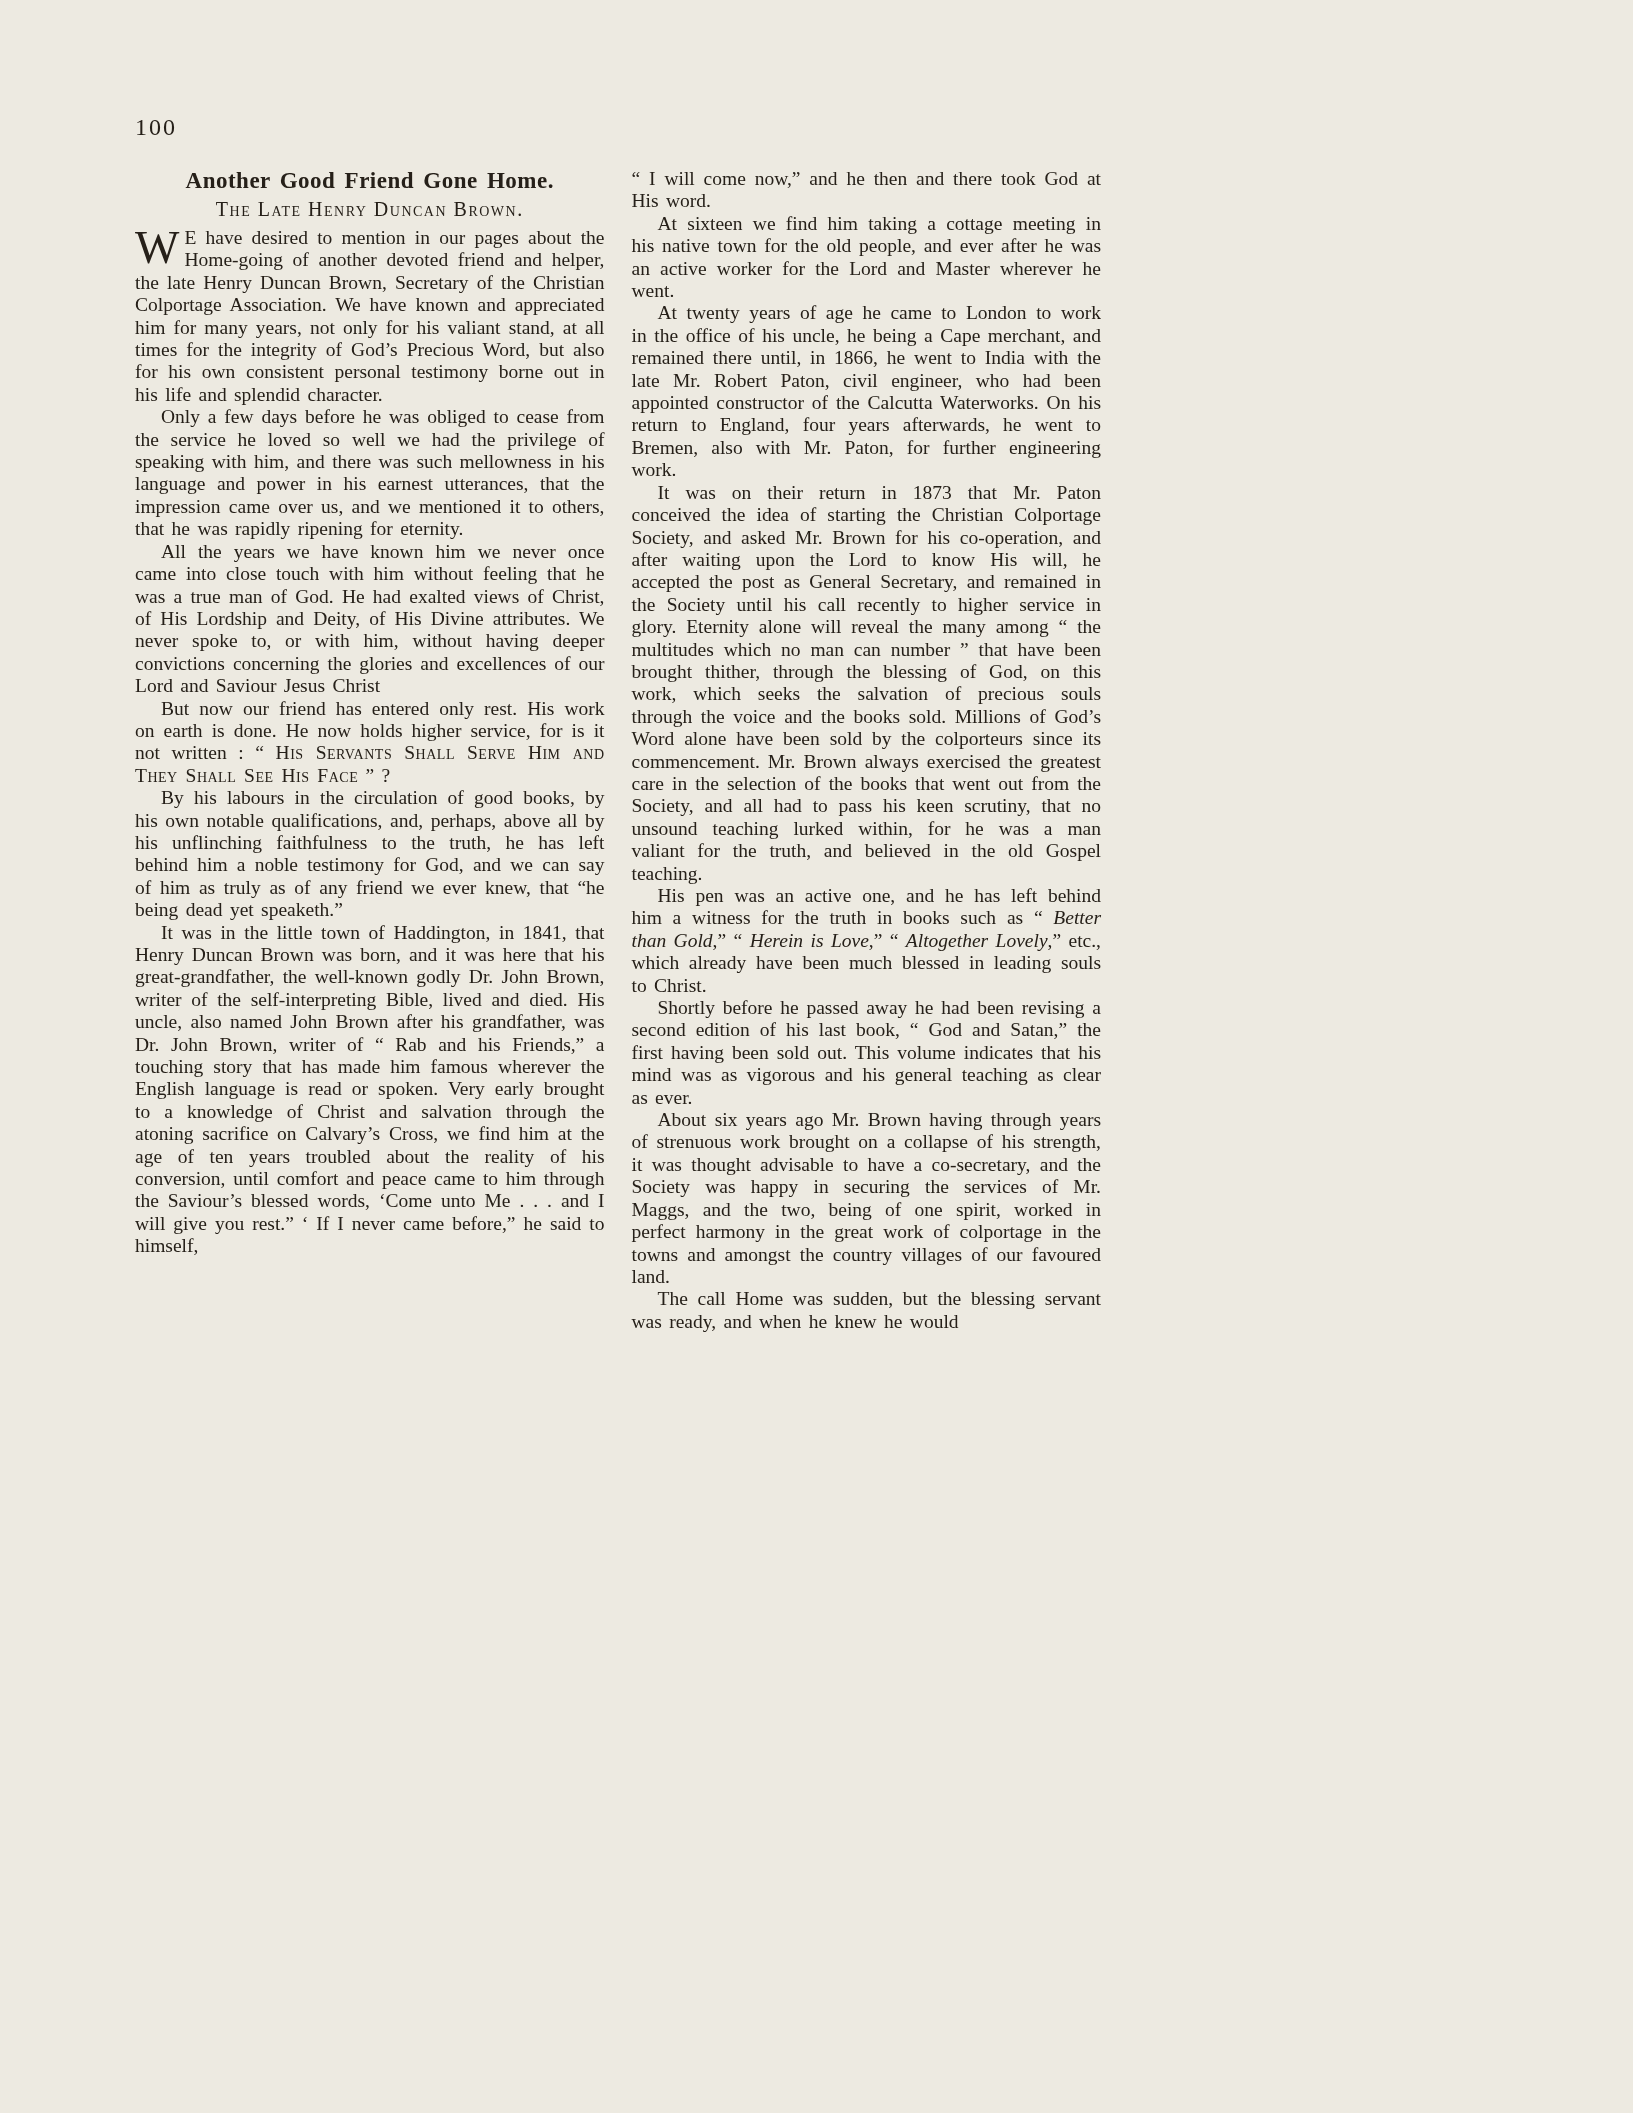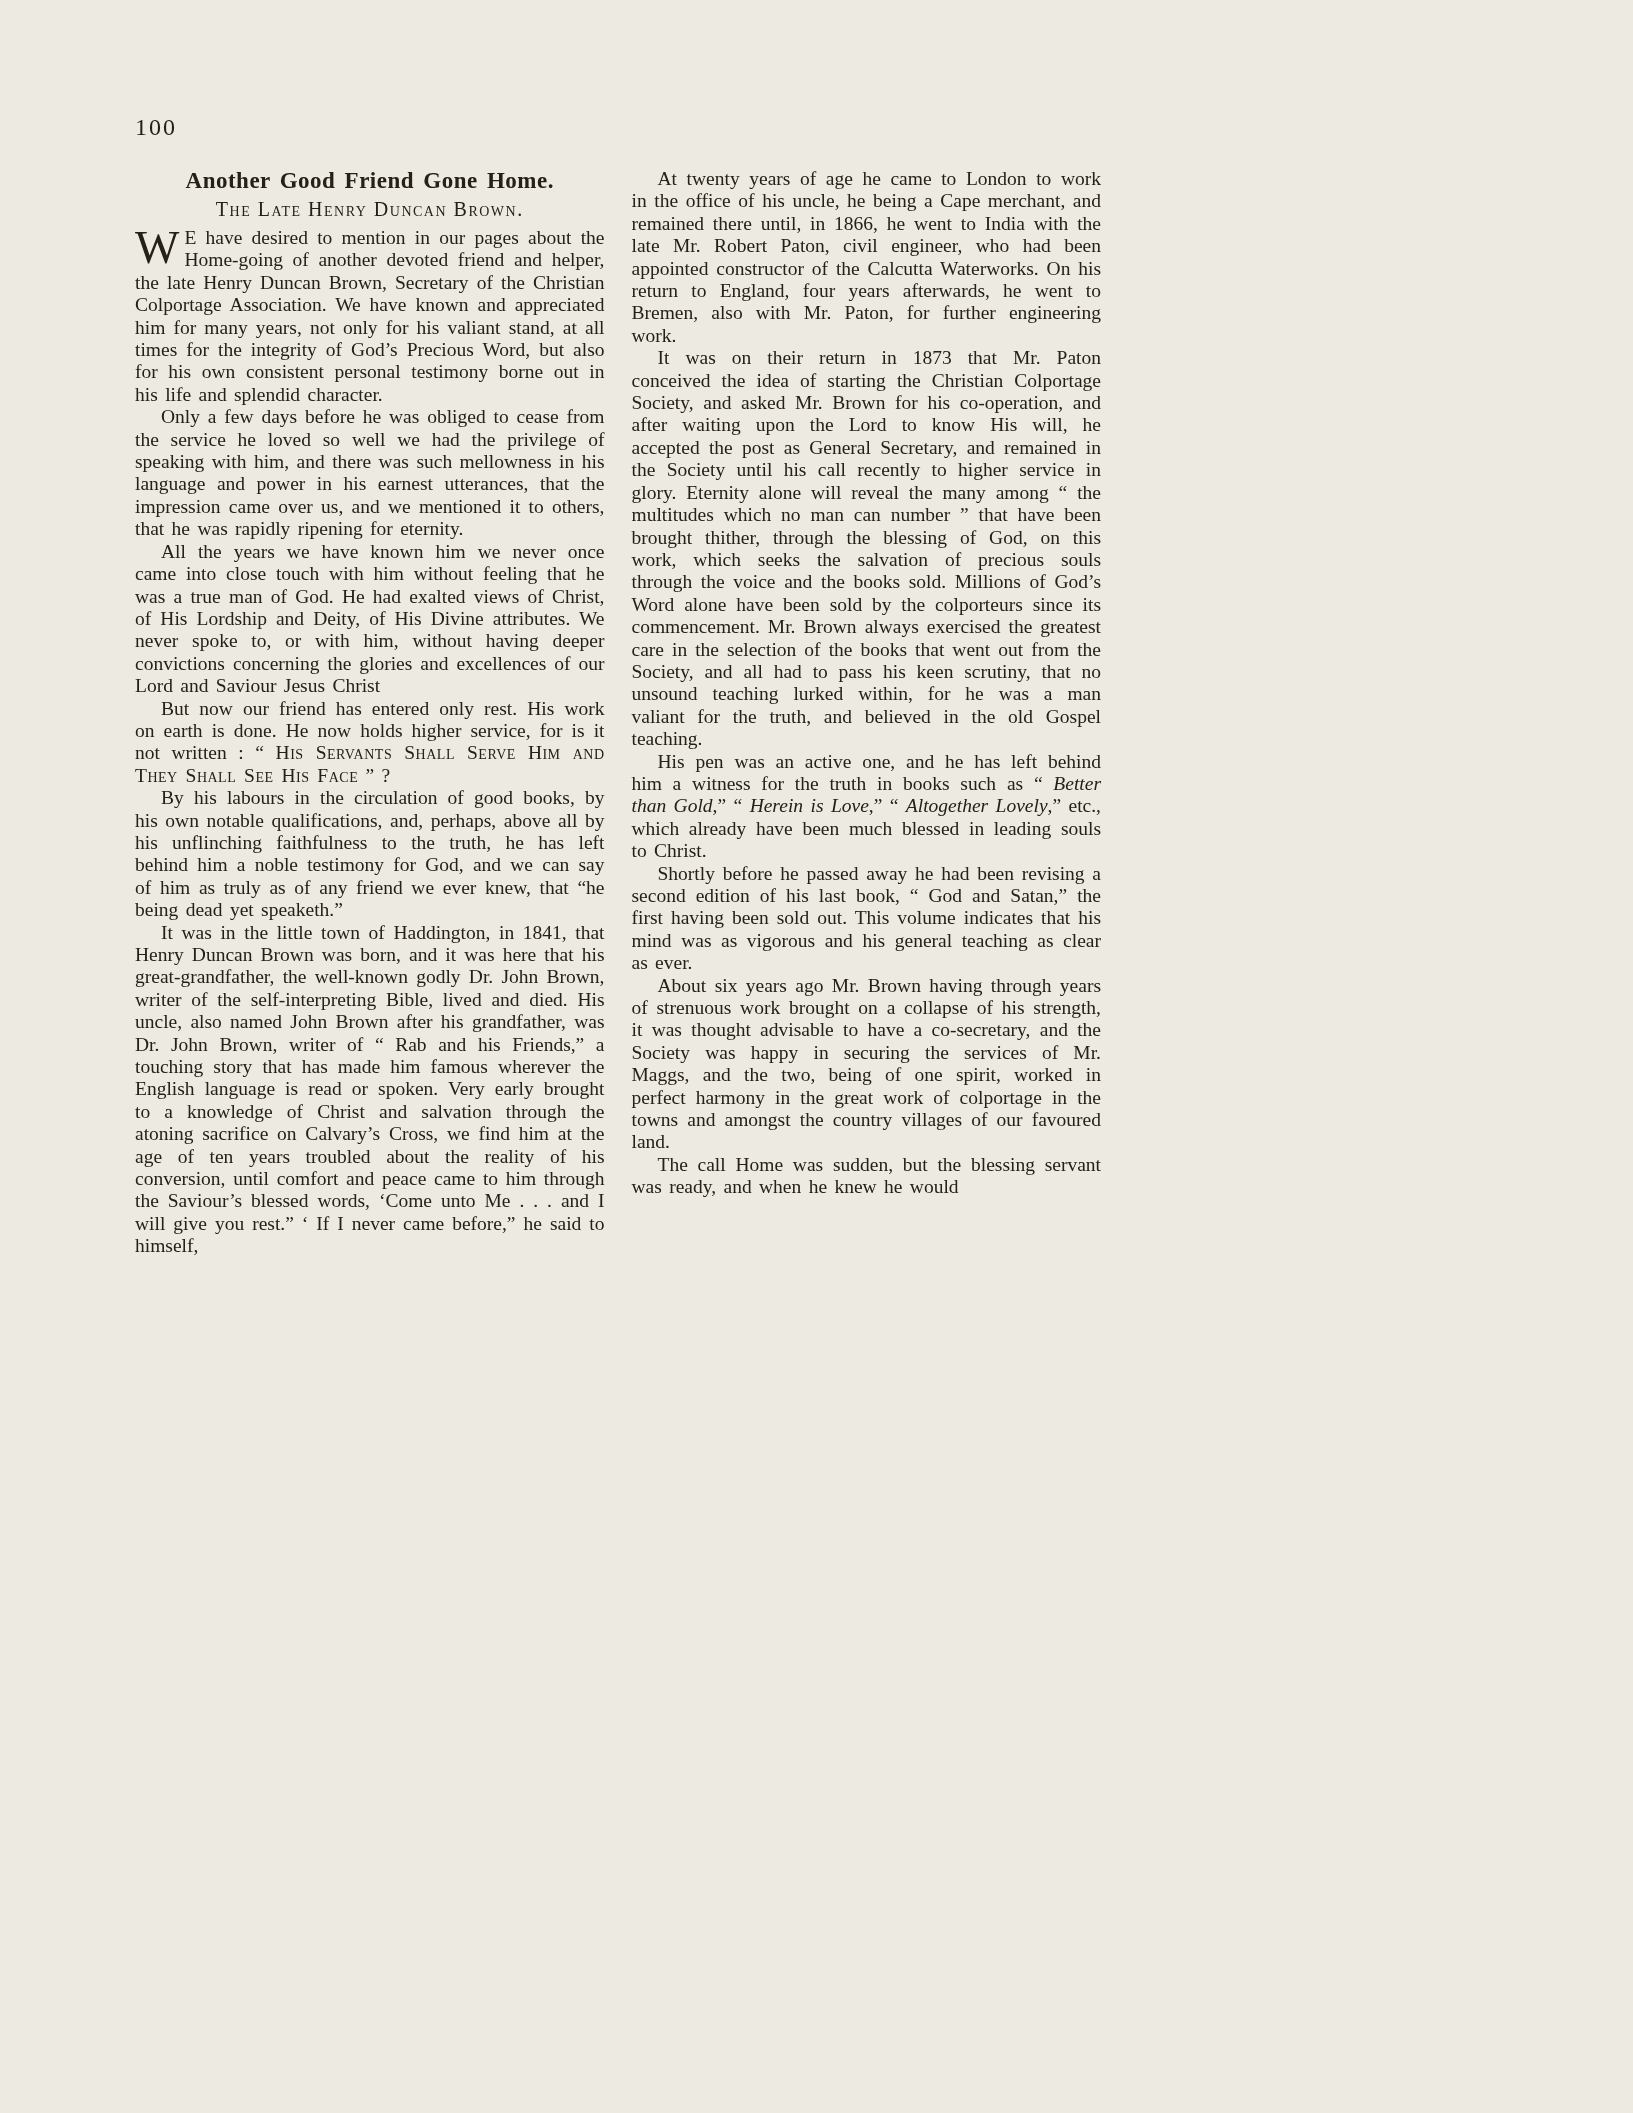--- a/index.html
+++ b/index.html
@@ -111,20 +111,22 @@
           <p class="para"><span>Only a few days before he was obliged to cease from the service he loved so well we had the privilege of speaking with him, and there was such mellowness in his language and power in his earnest utterances, that the impression came over us, and we mentioned it to others, that he was rapidly ripening for eternity.</span></p>
           <p class="para"><span>All the years we have known him we never once came into close touch with him without feeling that he was a true man of God. He had exalted views of Christ, of His Lordship and Deity, of His Divine attributes. We never spoke to, or with him, without having deeper convictions concerning the glories and excellences of our Lord and Saviour Jesus Christ</span></p>
           <p class="para"><span>But now our friend has entered only rest. His work on earth is done. He now holds higher service, for is it not written : “ </span><span class="smallcaps">His Servants Shall Serve Him and They Shall See His Face</span><span> ” ?</span></p>
           <p class="para"><span>By his labours in the circulation of good books, by his own notable qualifications, and, perhaps, above all by his unflinching faithfulness to the truth, he has left behind him a noble testimony for God, and we can say of him as truly as of any friend we ever knew, that “he being dead yet speaketh.”</span></p>
           <p class="para"><span>It was in the little town of Haddington, in 1841, that Henry Duncan Brown was born, and it was here that his great-grandfather, the well-known godly Dr. John Brown, writer of the self-interpreting Bible, lived and died. His uncle, also named John Brown after his grandfather, was Dr. John Brown, writer of “ Rab and his Friends,” a touching story that has made him famous wherever the English language is read or spoken. Very early brought to a knowledge of Christ and salvation through the atoning sacrifice on Calvary’s Cross, we find him at the age of ten years troubled about the reality of his conversion, until comfort and peace came to him through the Saviour’s blessed words, ‘Come unto Me . . . and I will give you rest.” ‘ If I never came before,” he said to himself,</span></p>
         </div>
     </div>
 
     <div class="col col-right">
       <div class="paragraphs">
+          <p class="para noindent"><span>“ I will come now,” and he then and there took God at His word.</span></p>
+          <p class="para"><span>At sixteen we find him taking a cottage meeting in his native town for the old people, and ever after he was an active worker for the Lord and Master wherever he went.</span></p>
           <p class="para"><span>At twenty years of age he came to London to work in the office of his uncle, he being a Cape merchant, and remained there until, in 1866, he went to India with the late Mr. Robert Paton, civil engineer, who had been appointed constructor of the Calcutta Waterworks. On his return to England, four years afterwards, he went to Bremen, also with Mr. Paton, for further engineering work.</span></p>
           <p class="para"><span>It was on their return in 1873 that Mr. Paton conceived the idea of starting the Christian Colportage Society, and asked Mr. Brown for his co-operation, and after waiting upon the Lord to know His will, he accepted the post as General Secretary, and remained in the Society until his call recently to higher service in glory. Eternity alone will reveal the many among “ the multitudes which no man can number ” that have been brought thither, through the blessing of God, on this work, which seeks the salvation of precious souls through the voice and the books sold. Millions of God’s Word alone have been sold by the colporteurs since its commencement. Mr. Brown always exercised the greatest care in the selection of the books that went out from the Society, and all had to pass his keen scrutiny, that no unsound teaching lurked within, for he was a man valiant for the truth, and believed in the old Gospel teaching.</span></p>
           <p class="para"><span>His pen was an active one, and he has left behind him a witness for the truth in books such as “ </span><span class="italic">Better than Gold</span><span>,” “ </span><span class="italic">Herein is Love</span><span>,” “ </span><span class="italic">Altogether Lovely</span><span>,” etc., which already have been much blessed in leading souls to Christ.</span></p>
           <p class="para"><span>Shortly before he passed away he had been revising a second edition of his last book, “ God and Satan,” the first having been sold out. This volume indicates that his mind was as vigorous and his general teaching as clear as ever.</span></p>
           <p class="para"><span>About six years ago Mr. Brown having through years of strenuous work brought on a collapse of his strength, it was thought advisable to have a co-secretary, and the Society was happy in securing the services of Mr. Maggs, and the two, being of one spirit, worked in perfect harmony in the great work of colportage in the towns and amongst the country villages of our favoured land.</span></p>
           <p class="para"><span>The call Home was sudden, but the blessing servant was ready, and when he knew he would</span></p>
         </div>
     </div>
 
   </article>

